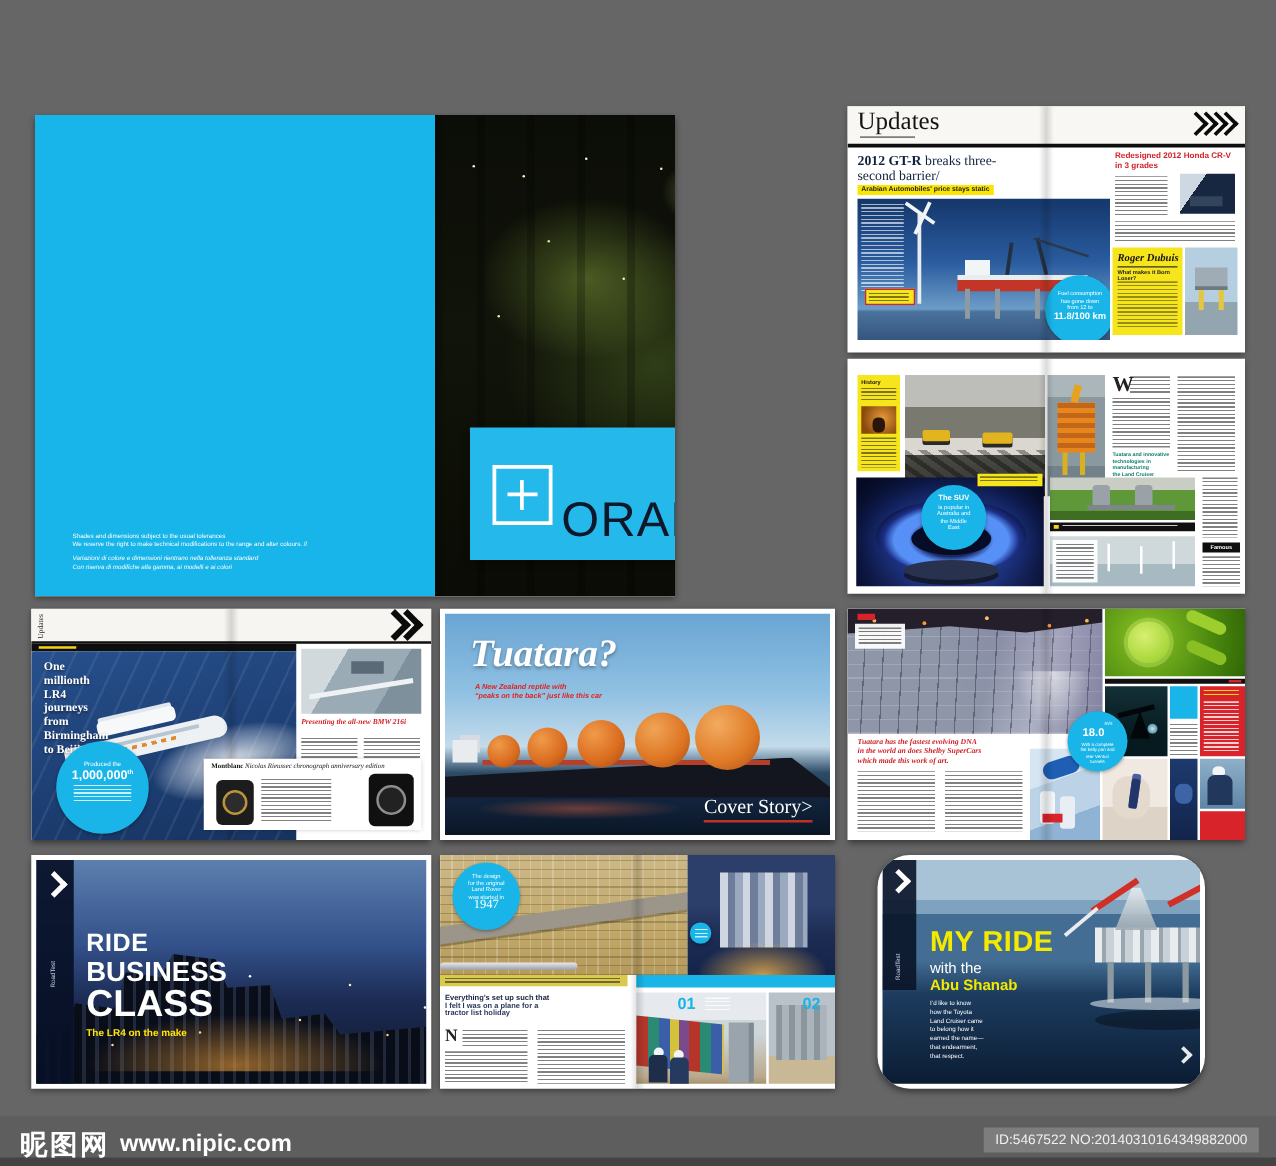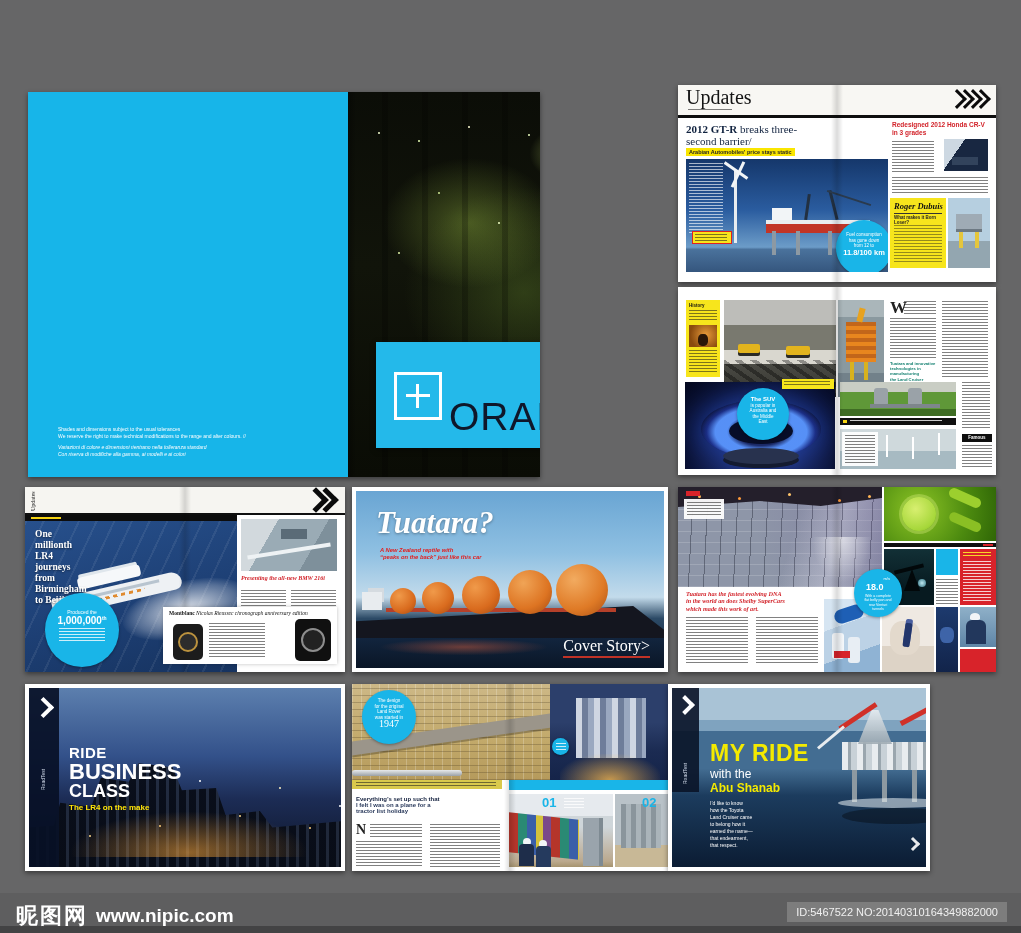--- a/index.html
+++ b/index.html
@@ -353,23 +353,23 @@
            background:repeating-linear-gradient(90deg,rgba(8,12,22,.95) 0 7px,rgba(34,42,58,.85) 7px 10px);
            clip-path:polygon(0 100%,0 62%,8% 60%,10% 38%,20% 42%,23% 14%,32% 18%,35% 0,46% 4%,49% 26%,60% 24%,63% 50%,74% 46%,78% 62%,100% 56%,100% 100%);"></div>
       <div class="a" style="left:40px;bottom:10px;width:240px;height:46px;background:radial-gradient(ellipse at 50% 90%,rgba(255,170,60,.55),transparent 70%);"></div>
       <div class="a" style="left:60px;bottom:30px;width:2px;height:2px;border-radius:50%;background:#ffd98a;
            box-shadow:30px -40px #fff2c0,70px -10px #ffce7a,110px -55px #fff,150px -20px #ffd98a,190px -48px #fff2c0,220px -8px #ffce7a,250px -30px #fff;"></div>
       <div class="a" style="left:0;top:0;width:30px;height:100%;background:rgba(8,16,38,.92);">
         <span class="chv w" style="position:absolute;left:7px;top:12px;width:11px;height:11px;border-width:4px;transform:rotate(45deg);"></span>
         <span class="a vert" style="left:11px;top:42px;height:60px;font-size:5px;color:#cfd8e8;">RoadTest</span>
       </div>
       <div class="a" style="left:40px;top:56px;color:#fff;">
-        <div style="font-size:15px;font-weight:800;letter-spacing:.5px;">RIDE</div>
+        <div style="font-size:20px;font-weight:800;letter-spacing:.5px;">RIDE</div>
         <div style="font-size:22px;font-weight:800;margin-top:-2px;">BUSINESS</div>
-        <div style="font-size:18px;font-weight:800;margin-top:-4px;">CLASS</div>
+        <div style="font-size:30px;font-weight:800;margin-top:-4px;">CLASS</div>
         <div style="font-size:8px;font-weight:700;color:#ffe50a;margin-top:1px;">The LR4 on the make</div>
       </div>
     </div>
   </section>
 
   <section class="panel" style="left:352px;top:684px;width:316px;height:187px;">
     <div class="a" style="left:0;top:0;width:198px;height:96px;overflow:hidden;background:
          repeating-linear-gradient(0deg,rgba(70,55,30,.28) 0 1px,transparent 1px 7px),
          repeating-linear-gradient(90deg,rgba(255,255,255,.22) 0 1px,transparent 1px 9px),
          linear-gradient(180deg,#cdb887 0,#c2a96a 60%,#b59a5c);">
@@ -414,21 +414,21 @@
     </div>
     <div class="a" style="left:190px;top:111px;font-size:13px;font-weight:800;color:#19b5e8;">01</div>
     <div class="a gkl" style="left:212px;top:114px;width:20px;height:10px;"></div>
     <div class="a" style="left:263px;top:110px;width:53px;height:73px;overflow:hidden;background:linear-gradient(180deg,#b9c2c8 0 70%,#c8b896 70%);">
       <div class="a" style="left:6px;top:10px;width:40px;height:44px;background:repeating-linear-gradient(90deg,#8a959c 0 5px,#aab4ba 5px 10px);"></div>
     </div>
     <div class="a" style="left:290px;top:111px;font-size:13px;font-weight:800;color:#19b5e8;">02</div>
     <div class="fold"></div>
   </section>
 
-  <section class="panel" style="left:668px;top:684px;width:262px;height:187px;">
+  <section class="panel" style="left:702px;top:684px;width:262px;height:187px;border-radius:26px;">
     <div class="a" style="left:4px;top:4px;right:4px;bottom:4px;overflow:hidden;
          background:linear-gradient(180deg,#a9c3d6 0 18%,#7fa3bf 18% 24%,#436d92 24% 45%,#1c3c5e 60%,#0b1c33 100%);">
       <div class="a" style="left:140px;top:20px;width:150px;height:100px;">
         <div class="a" style="left:30px;top:34px;width:100px;height:28px;background:repeating-linear-gradient(90deg,#e8ecef 0 6px,#9aa6ae 6px 9px,#c8d1d7 9px 15px);"></div>
         <div class="a" style="left:46px;top:2px;width:34px;height:34px;background:linear-gradient(180deg,rgba(230,236,240,.9),rgba(160,172,180,.9));clip-path:polygon(40% 0,60% 0,100% 100%,0 100%);"></div>
         <div class="a" style="left:24px;top:6px;width:44px;height:5px;background:#d03028;transform:rotate(-34deg);"></div>
         <div class="a" style="left:86px;top:2px;width:48px;height:5px;background:#d03028;transform:rotate(-28deg);"></div>
         <div class="a" style="left:2px;top:28px;width:34px;height:3px;background:#e8ecef;transform:rotate(-40deg);"></div>
         <div class="a" style="left:40px;top:62px;width:5px;height:32px;background:#8d99a1;box-shadow:30px 0 #8d99a1,60px 0 #8d99a1,84px 0 #8d99a1;"></div>
         <div class="a" style="left:26px;top:90px;width:110px;height:10px;border-radius:50%;background:rgba(235,242,246,.55);"></div>

